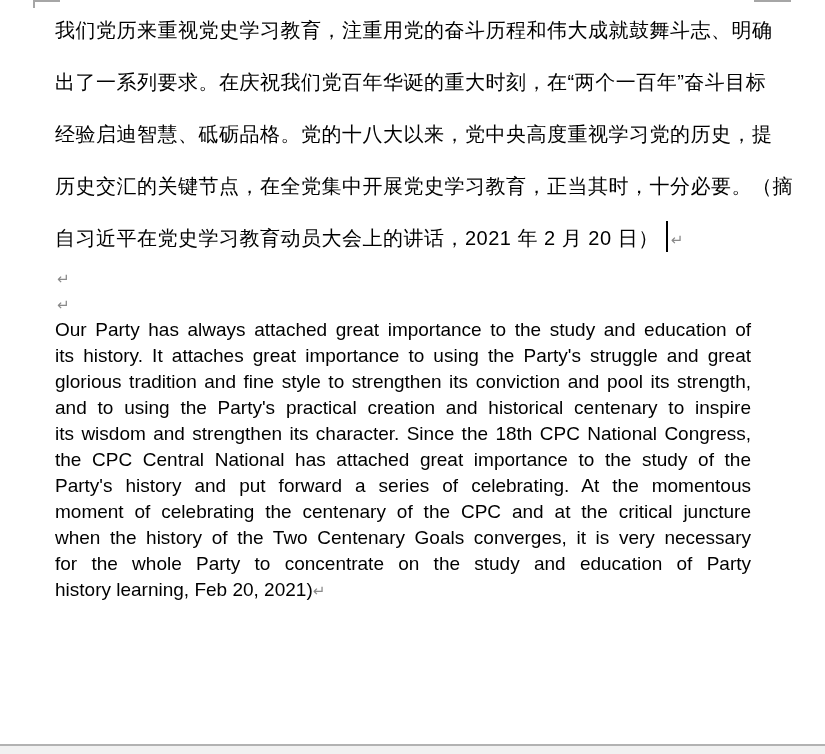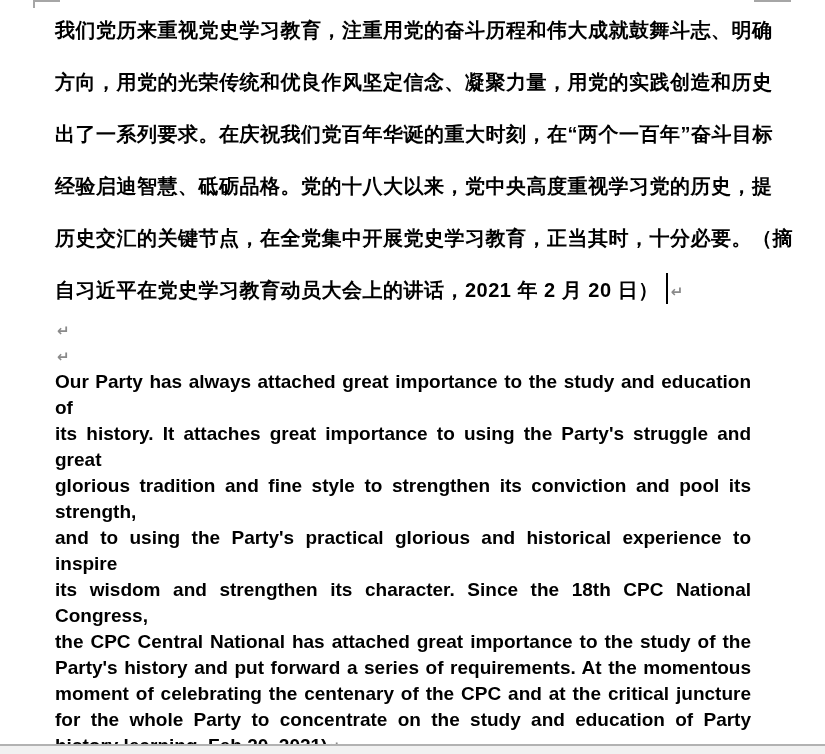--- a/index.html
+++ b/index.html
@@ -6,21 +6,20 @@
   body {
     width: 825px; height: 754px;
     background: #ffffff;
     font-family: "Liberation Sans", sans-serif;
     overflow: hidden;
   }
   .page {
     position: relative;
     width: 825px; height: 545px;
     background: #ffffff;
-    font-weight: bold;
   }
   
   .bmark { position: absolute; background: #a6a6a6; }
   .bmark-left-h  { top: 0; left: 33px;  width: 27px; height: 2px; }
   .bmark-left-v  { top: 0; left: 33px;  width: 2px;  height: 8px; }
   .bmark-right-h { top: 0; left: 754px; width: 37px; height: 2px; }
 
   .content {
     position: absolute;
     left: 55px; top: 4px; width: 696px;
@@ -84,43 +83,43 @@
 
 <div class="page">
 
   <div class="bmark bmark-left-h"></div>
   <div class="bmark bmark-left-v"></div>
   <div class="bmark bmark-right-h"></div>
 
   <div class="content">
 
     <div class="zh-line">我们党历来重视党史学习教育，注重用党的奋斗历程和伟大成就鼓舞斗志、明确</div>
-    <div class="zh-line">方向，用党的光荣传统和优良作风坚定信念、凝聚力量，用党的实践创造和历史</div>
     <div class="zh-line">出了一系列要求。在庆祝我们党百年华诞的重大时刻，在“两个一百年”奋斗目标</div>
     <div class="zh-line">经验启迪智慧、砥砺品格。党的十八大以来，党中央高度重视学习党的历史，提</div>
     <div class="zh-line">历史交汇的关键节点，在全党集中开展党史学习教育，正当其时，十分必要。（摘</div>
     <div class="zh-line last">
       <span>自习近平在党史学习教育动员大会上的讲话，2021 年 2 月 20 日）</span><span class="caret"></span><span class="pilcrow">↵</span>
     </div>
 
     <div class="empty-line">
       <span class="pilcrow">↵</span>
     </div>
     <div class="empty-line">
       <span class="pilcrow">↵</span>
     </div>
 
     <div class="en-line">Our Party has always attached great importance to the study and education of</div>
     <div class="en-line">its history. It attaches great importance to using the Party's struggle and great</div>
     <div class="en-line">glorious tradition and fine style to strengthen its conviction and pool its strength,</div>
-    <div class="en-line">and to using the Party's practical glorious and historical experience to inspire</div>
+    <div class="en-line">and to using the Party's practical creation and historical centenary to inspire</div>
     <div class="en-line">its wisdom and strengthen its character. Since the 18th CPC National Congress,</div>
     <div class="en-line">the CPC Central National has attached great importance to the study of the</div>
-    <div class="en-line">Party's history and put forward a series of requirements. At the momentous</div>
+    <div class="en-line">Party's history and put forward a series of celebrating. At the momentous</div>
     <div class="en-line">moment of celebrating the centenary of the CPC and at the critical juncture</div>
+    <div class="en-line">when the history of the Two Centenary Goals converges, it is very necessary</div>
     <div class="en-line">for the whole Party to concentrate on the study and education of Party</div>
     <div class="en-line last">
       <span>history learning, Feb 20, 2021)</span><span class="pilcrow">↵</span>
     </div>
 
   </div>
 
   <div class="bottom-divider"></div>
   <div class="status-strip"></div>
 

